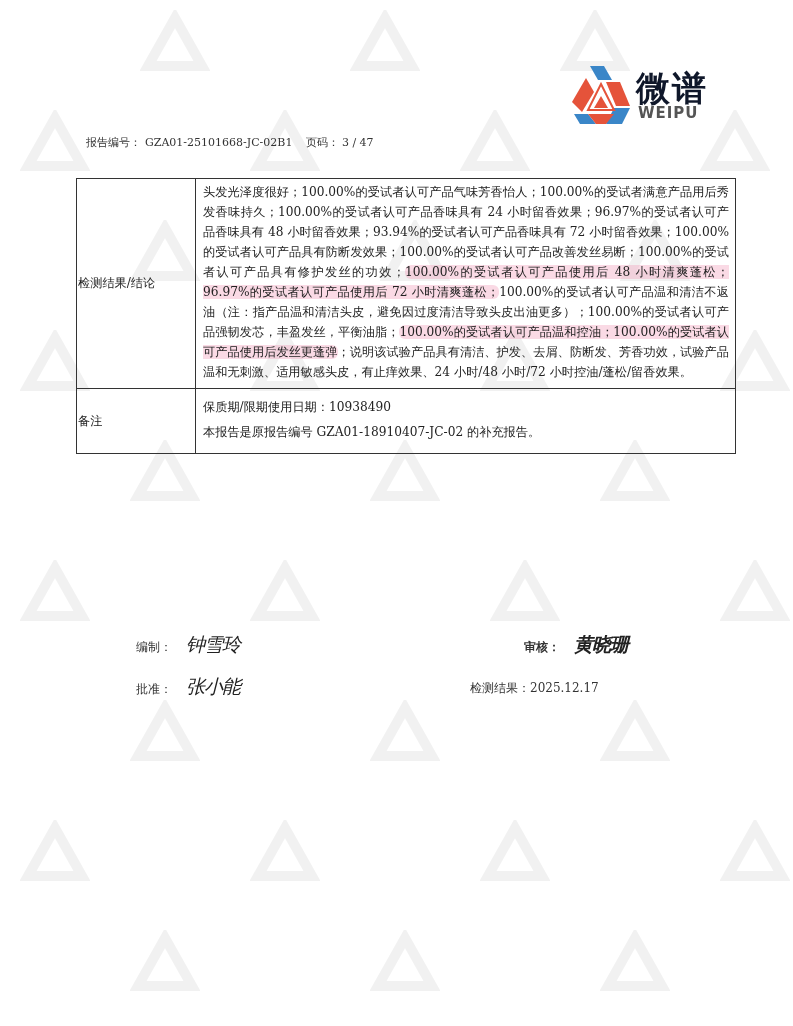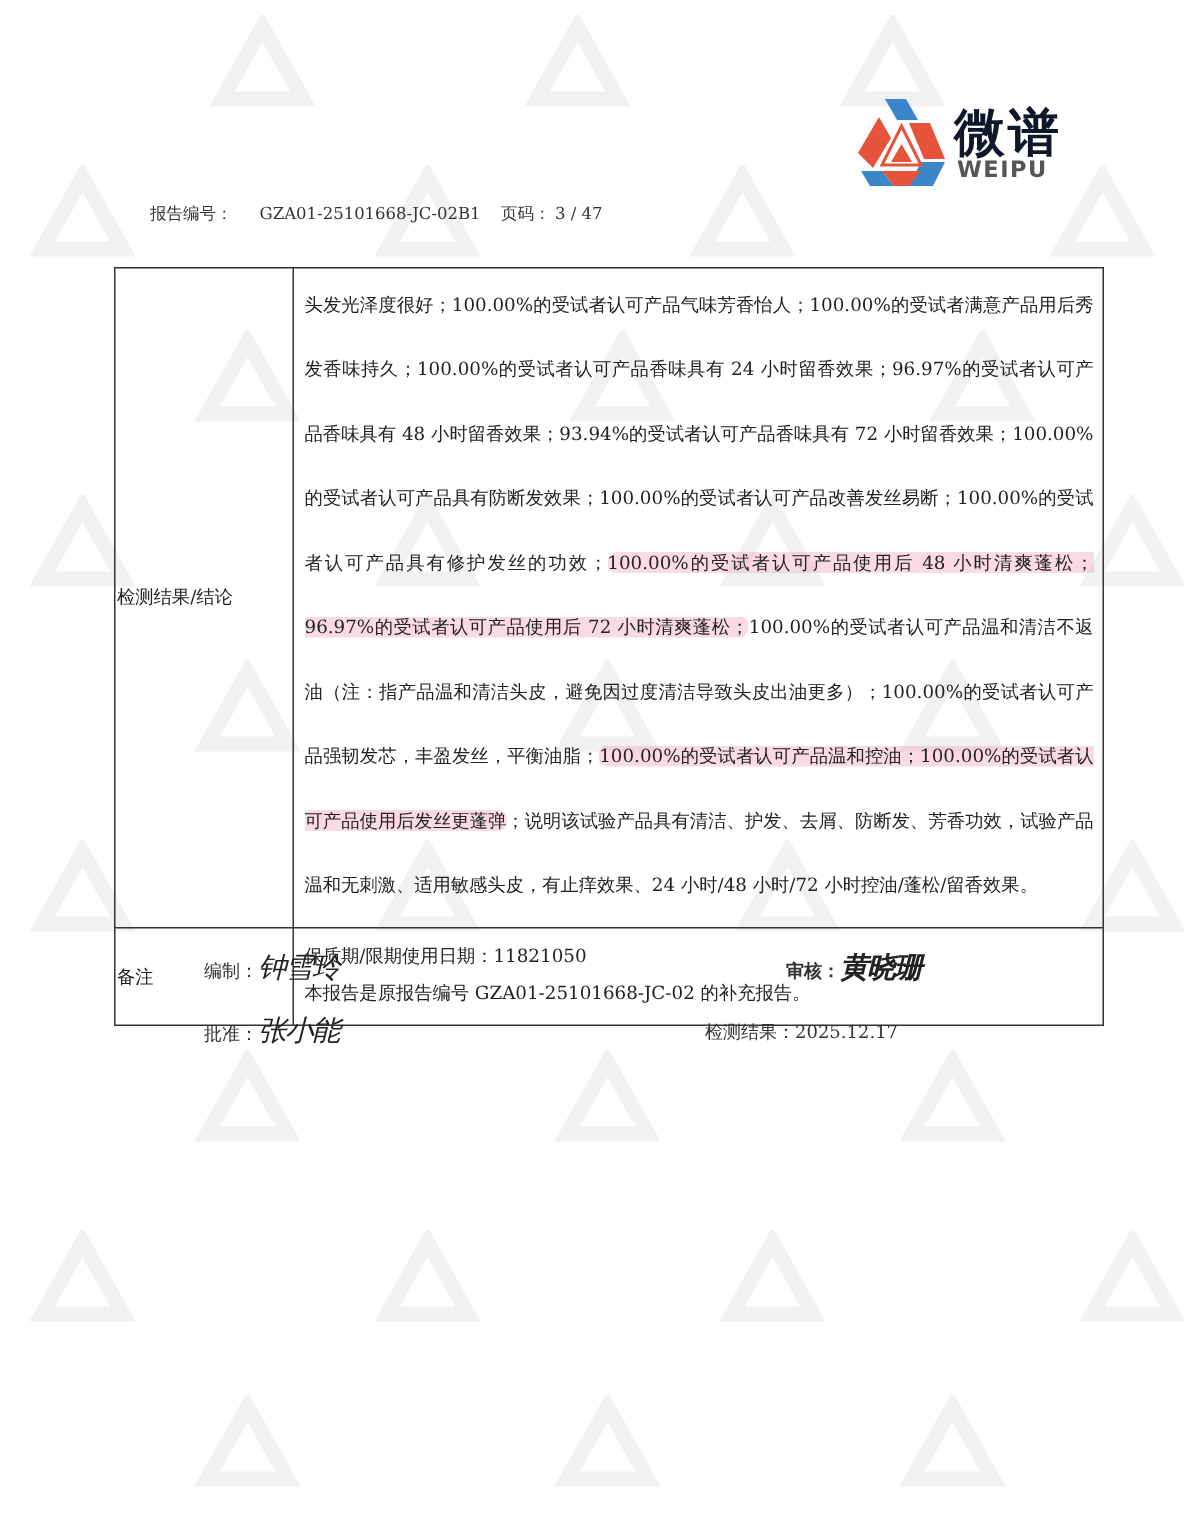--- a/index.html
+++ b/index.html
@@ -9,25 +9,25 @@
     }
     .watermark { position: absolute; width: 70px; height: 70px; opacity: 0.05; pointer-events: none; }
     .logo { position: absolute; left: 570px; top: 62px; width: 160px; height: 70px; }
     .logo-cn { position: absolute; left: 66px; top: 4px; font-family: "DejaVu Sans", sans-serif; font-size: 34px; font-weight: bold; color: #0f172a; letter-spacing: 2px; }
     .logo-en { position: absolute; left: 68px; top: 42px; font-family: "DejaVu Sans", sans-serif; font-size: 15px; font-weight: bold; color: #555; letter-spacing: 1px; }
     .header-line { position: absolute; left: 82px; top: 135px; font-size: 11px; color: #333; white-space: nowrap; }
     .header-line span { margin-right: 10px; }
     table.report { position: absolute; left: 76px; top: 178px; width: 660px; border-collapse: collapse; }
     table.report td { border: 1.3px solid #333; vertical-align: middle; font-size: 12.2px; }
     td.label-cell { width: 116px; }
-    td.content-cell { padding: 3px 6px 6px 7px; line-height: 43px; text-align: justify; }
+    td.content-cell { padding: 3px 6px 6px 7px; line-height: 20px; text-align: justify; }
     td.remark-cell { padding: 6px 7px 8px 7px; line-height: 25px; }
     .hl { background: rgba(240, 150, 180, 0.35); border-radius: 6px; }
     .sig-row { position: absolute; font-size: 12px; color: #333; white-space: nowrap; }
-    .sig { font-family: "DejaVu Serif", serif; font-style: italic; font-size: 19px; color: #222; letter-spacing: -1px; }
+    .sig { font-family: "DejaVu Serif", serif; font-style: italic; font-size: 19px; color: #222; margin-left: 14px; letter-spacing: -1px; }
   </style>
 </head>
 <body>
 
 <div id="wm-layer">
     <div class="watermark" style="left: 140px; top: 10px;"><svg width="70" height="70" viewBox="0 0 70 70">
         <polygon points="35,8 62,56 8,56" fill="none" stroke="#000" stroke-width="10"></polygon>
       </svg></div>
     <div class="watermark" style="left: 350px; top: 10px;"><svg width="70" height="70" viewBox="0 0 70 70">
         <polygon points="35,8 62,56 8,56" fill="none" stroke="#000" stroke-width="10"></polygon>
@@ -130,37 +130,37 @@
     <polygon points="4,52 18,52 26,62 10,62" fill="#3a86c8"></polygon>
     <polygon points="18,52 44,52 36,62 26,62" fill="#e5533a"></polygon>
     <polygon points="31,22 44,48 18,48" fill="#ffffff" stroke="#e5533a" stroke-width="2"></polygon>
     <polygon points="31,34 38,46 24,46" fill="#e5533a"></polygon>
   </svg>
   <div class="logo-cn">微谱</div>
   <div class="logo-en">WEIPU</div>
 </div>
 
 <div class="header-line">
-  <span><span style="margin:18px">报告编号：</span><span style="margin:0">GZA01-25101668-JC-02B1</span></span>
+  <span><span style="margin:4px">报告编号：</span><span style="margin:0">GZA01-25101668-JC-02B1</span></span>
   <span><span style="margin:0">页码：</span><span style="margin:3px">3 / 47</span></span>
 </div>
 
 <table class="report">
   <tbody>
       <tr>
     <td class="label-cell">检测结果/结论</td>
     <td class="content-cell">
       <span>头发光泽度很好；100.00%的受试者认可产品气味芳香怡人；100.00%的受试者满意产品用后秀发香味持久；100.00%的受试者认可产品香味具有 24 小时留香效果；96.97%的受试者认可产品香味具有 48 小时留香效果；93.94%的受试者认可产品香味具有 72 小时留香效果；100.00%的受试者认可产品具有防断发效果；100.00%的受试者认可产品改善发丝易断；100.00%的受试者认可产品具有修护发丝的功效；</span><span class="hl">100.00%的受试者认可产品使用后 48 小时清爽蓬松；96.97%的受试者认可产品使用后 72 小时清爽蓬松；</span><span>100.00%的受试者认可产品温和清洁不返油（注：指产品温和清洁头皮，避免因过度清洁导致头皮出油更多）；100.00%的受试者认可产品强韧发芯，丰盈发丝，平衡油脂；</span><span class="hl">100.00%的受试者认可产品温和控油；100.00%的受试者认可产品使用后发丝更蓬弹</span><span>；说明该试验产品具有清洁、护发、去屑、防断发、芳香功效，试验产品温和无刺激、适用敏感头皮，有止痒效果、24 小时/48 小时/72 小时控油/蓬松/留香效果。</span>
     </td>
   </tr>
   <tr>
     <td class="label-cell">备注</td>
     <td class="remark-cell">
-      <div>保质期/限期使用日期：11821050</div>
-      <div>本报告是原报告编号 GZA01-25101668-JC-02 的补充报告。</div>
+      <div>保质期/限期使用日期：10938490</div>
+      <div>本报告是原报告编号 GZA01-18910407-JC-02 的补充报告。</div>
     </td>
   </tr>
 </tbody>
   </table>
 
 <div class="sig-row" style="left:136px; top:632px;">
   <span>编制：</span><span class="sig">钟雪玲</span>
 </div>
 <div class="sig-row" style="left:524px; top:632px;font-weight:bold;">
   <span>审核：</span><span class="sig">黄晓珊</span>

